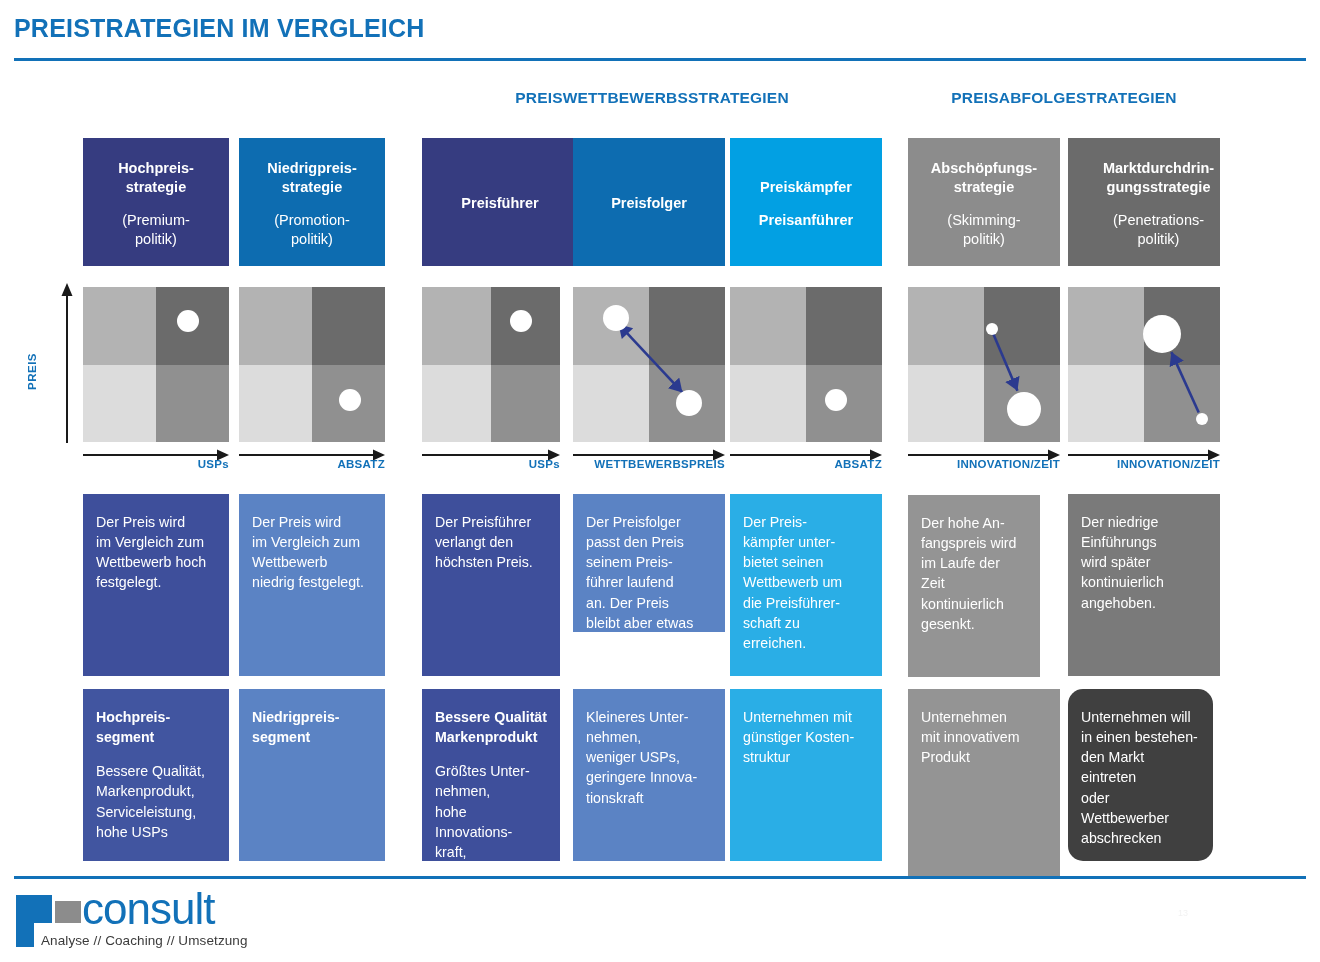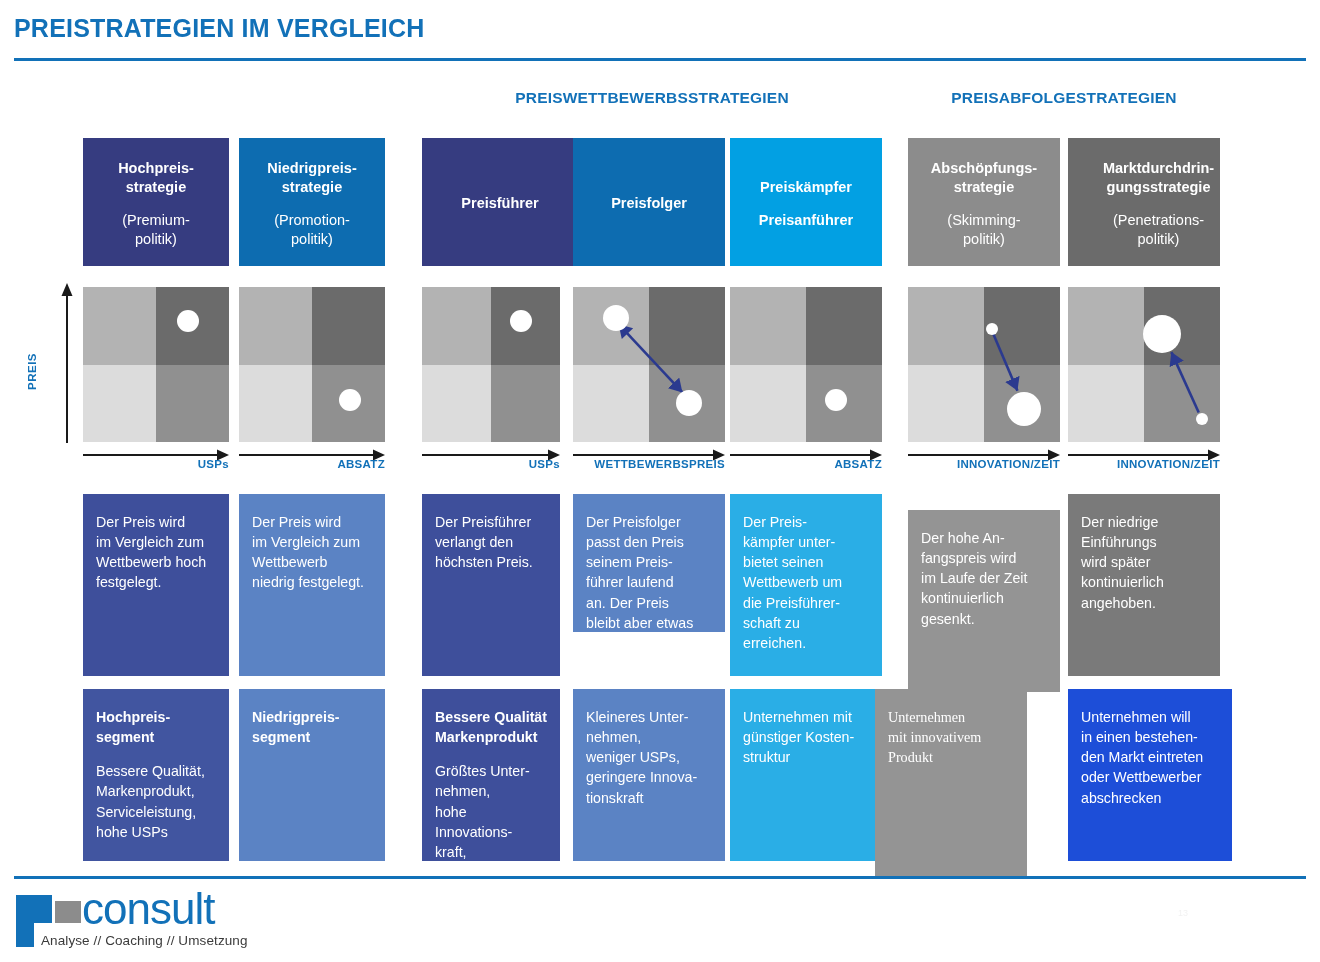--- a/index.html
+++ b/index.html
@@ -297,26 +297,26 @@
           <line x1="85.12" y1="46.50000000000001" x2="109.44" y2="103.85" stroke="#2b3a8f" stroke-width="2.6" marker-end="url(#ahead5)"></line>
         </svg>
         <div class="dot" style="left: 77.6px; top: 35.85px; width: 12px; height: 12px;"></div>
         <div class="dot" style="left: 98.52px; top: 105.45px; width: 34px; height: 34px;"></div>
       </div>
       <div class="x-axis" style="left: 908px; top: 447px; width: 152px;"><svg width="152" height="11" style="overflow:visible;">
       <line x1="0" y1="5" x2="141" y2="5" stroke="#1a1a1a" stroke-width="2"></line>
       <polygon points="152,5 140,-0.5 140,10.5" fill="#1a1a1a"></polygon>
     </svg></div>
       <div class="axis-label" style="left: 908px; top: 458px; width: 152px;">INNOVATION/ZEIT</div>
-      <div class="card desc-card" style="left: 908px; top: 510px; width: 152px; height: 182px; background: rgb(148, 148, 148);">Der hohe An-
+      <div class="card desc-card" style="left: 908px; top: 495px; width: 132px; height: 182px; background: rgb(148, 148, 148);">Der hohe An-
 fangspreis wird
 im Laufe der Zeit
 kontinuierlich
 gesenkt.</div>
-      <div class="card seg-card" style="left: 875px; top: 689px; width: 152px; height: 188px; background: rgb(148, 148, 148); font-family: Liberation Serif, serif;">
+      <div class="card seg-card" style="left: 908px; top: 689px; width: 152px; height: 188px; background: rgb(148, 148, 148);">
         <div class="seg-body">Unternehmen
 mit innovativem
 Produkt</div>
       </div>
       <div class="card hdr-card" style="left: 1068px; top: 138px; width: 152px; height: 128px; background: rgb(107, 107, 107); padding-left: 39px;">
         <div class="t1" style="white-space: pre-line;">Marktdurchdrin-
 gungsstrategie</div>
         <div class="t2" style="white-space: pre-line;">(Penetrations-
 politik)</div>
       </div>
@@ -342,21 +342,21 @@
       <div class="x-axis" style="left: 1068px; top: 447px; width: 152px;"><svg width="152" height="11" style="overflow:visible;">
       <line x1="0" y1="5" x2="141" y2="5" stroke="#1a1a1a" stroke-width="2"></line>
       <polygon points="152,5 140,-0.5 140,10.5" fill="#1a1a1a"></polygon>
     </svg></div>
       <div class="axis-label" style="left: 1068px; top: 458px; width: 152px;">INNOVATION/ZEIT</div>
       <div class="card desc-card" style="left: 1068px; top: 494px; width: 152px; height: 182px; background: rgb(122, 122, 122);">Der niedrige
 Einführungs
 wird später
 kontinuierlich
 angehoben.</div>
-      <div class="card seg-card" style="left: 1068px; top: 689px; width: 164px; height: 172px; background: #1d4ed8;">
+      <div class="card seg-card" style="left: 1068px; top: 689px; width: 145px; height: 172px; background: #404040; border-radius: 15px;">
         <div class="seg-body">Unternehmen will
 in einen bestehen-
 den Markt eintreten
 oder Wettbewerber
 abschrecken</div>
       </div>
     </div>
 
   <div class="footer-rule"></div>
   <div class="logo">

